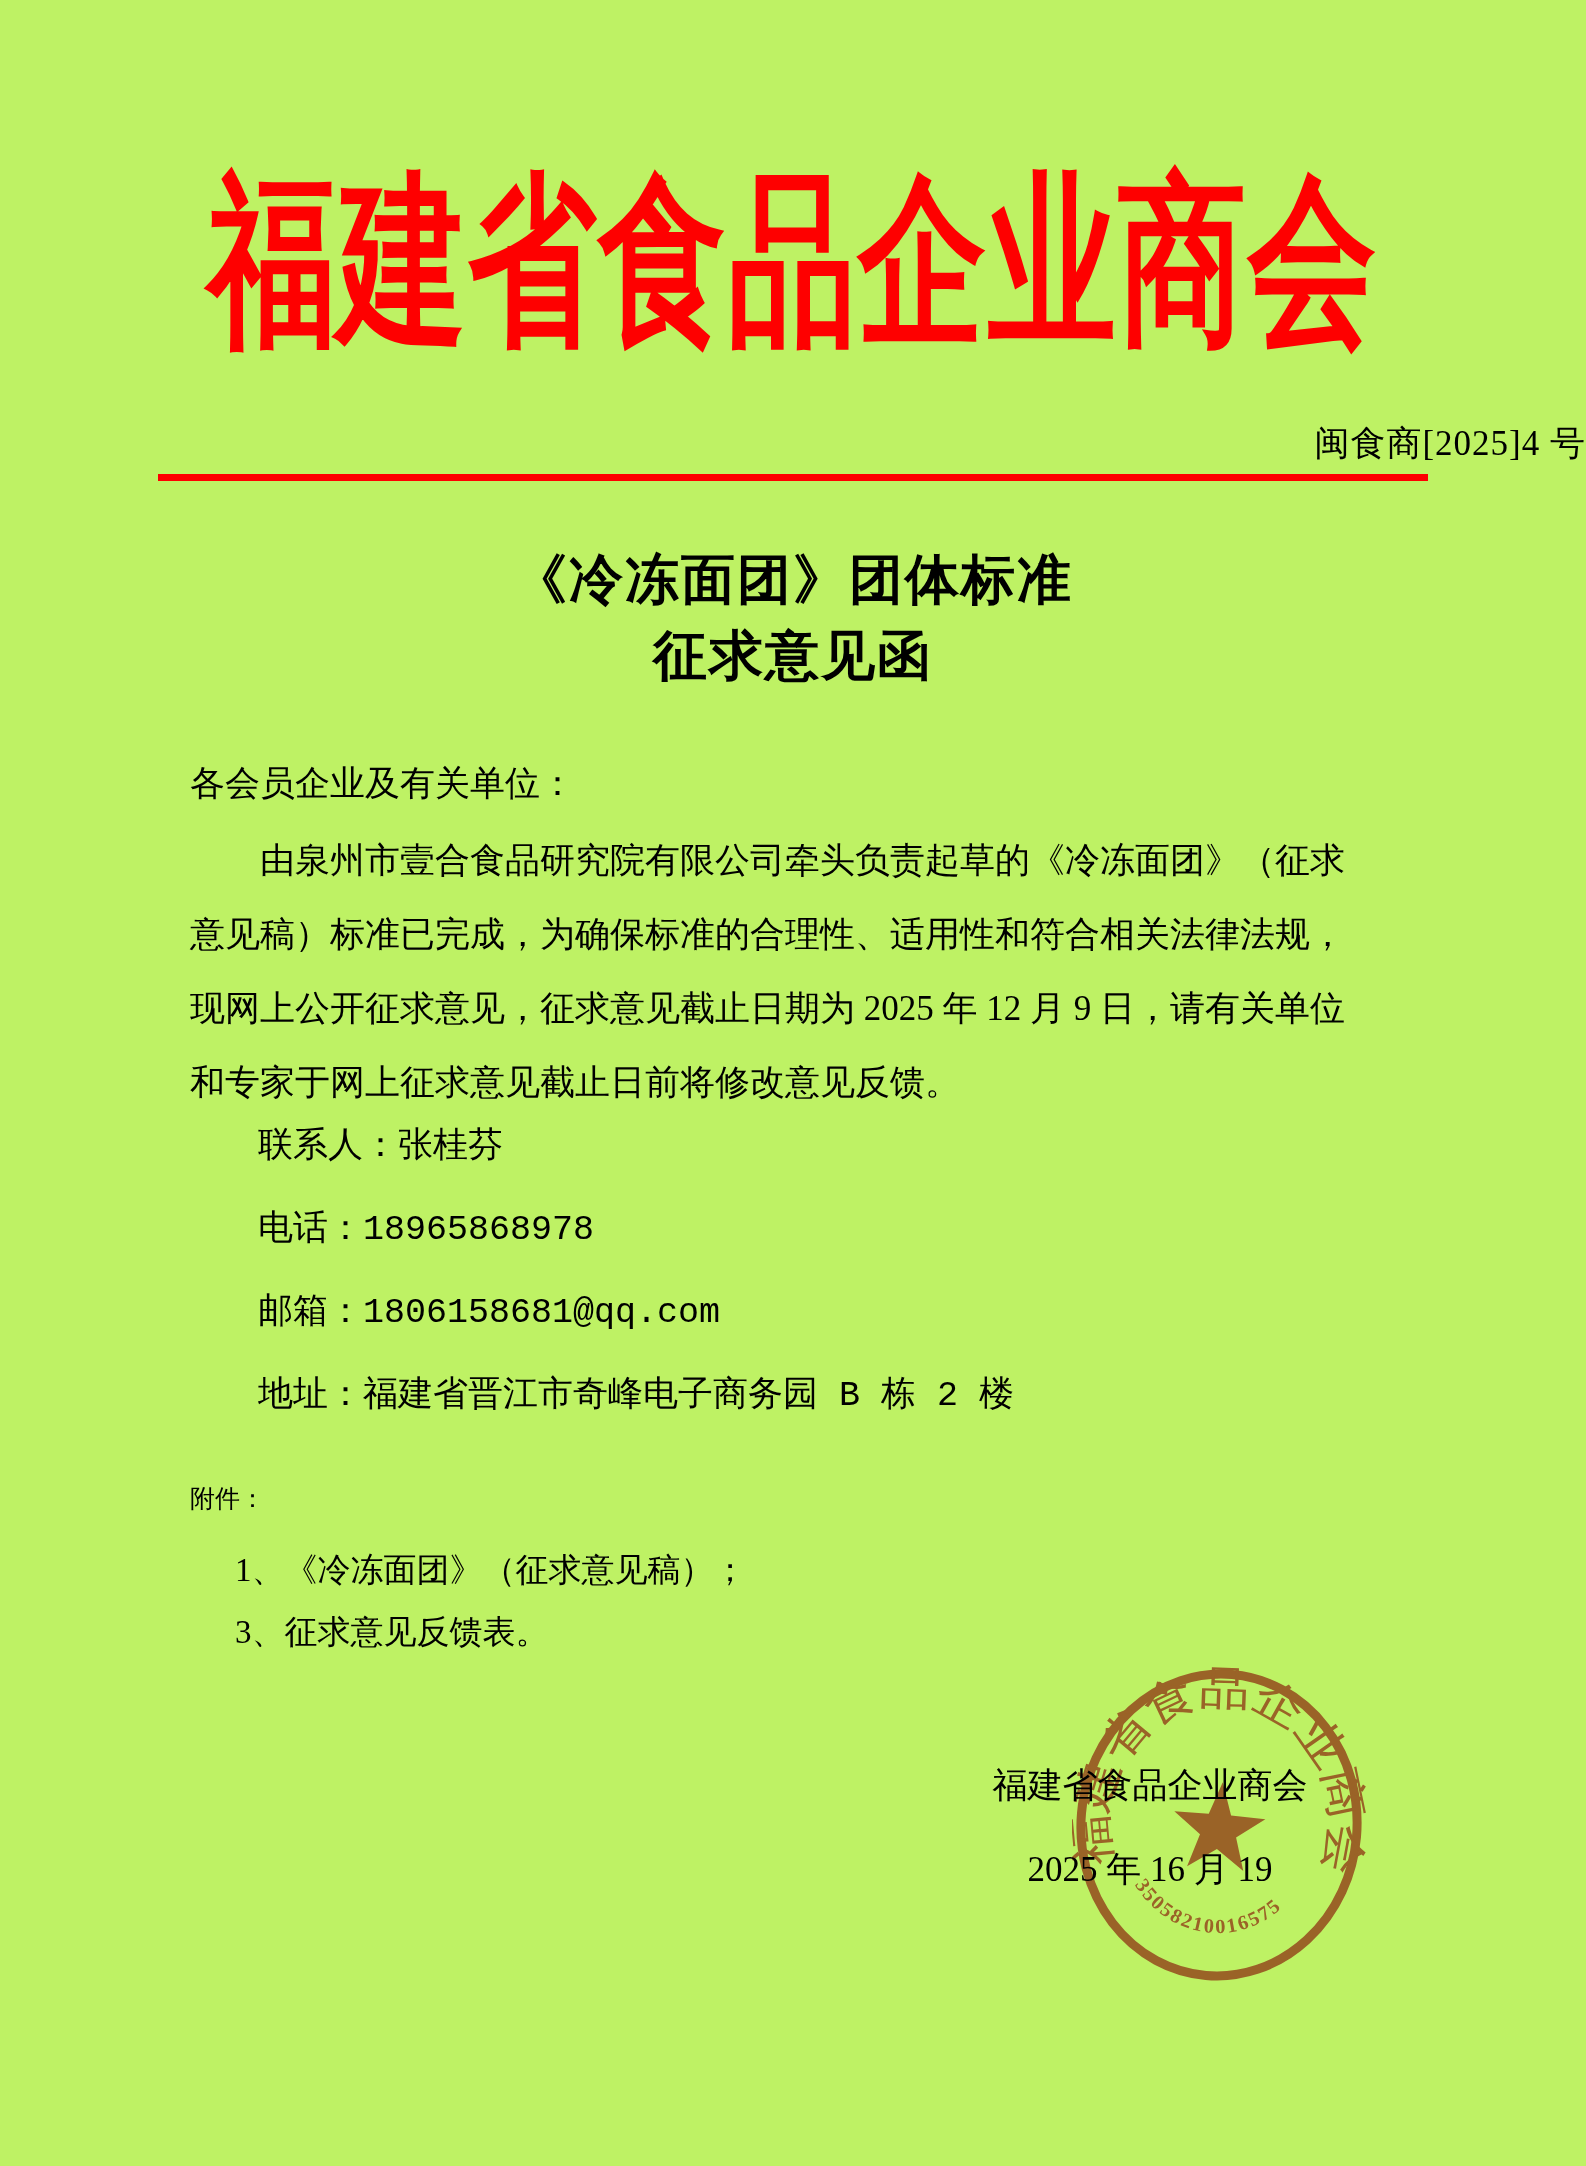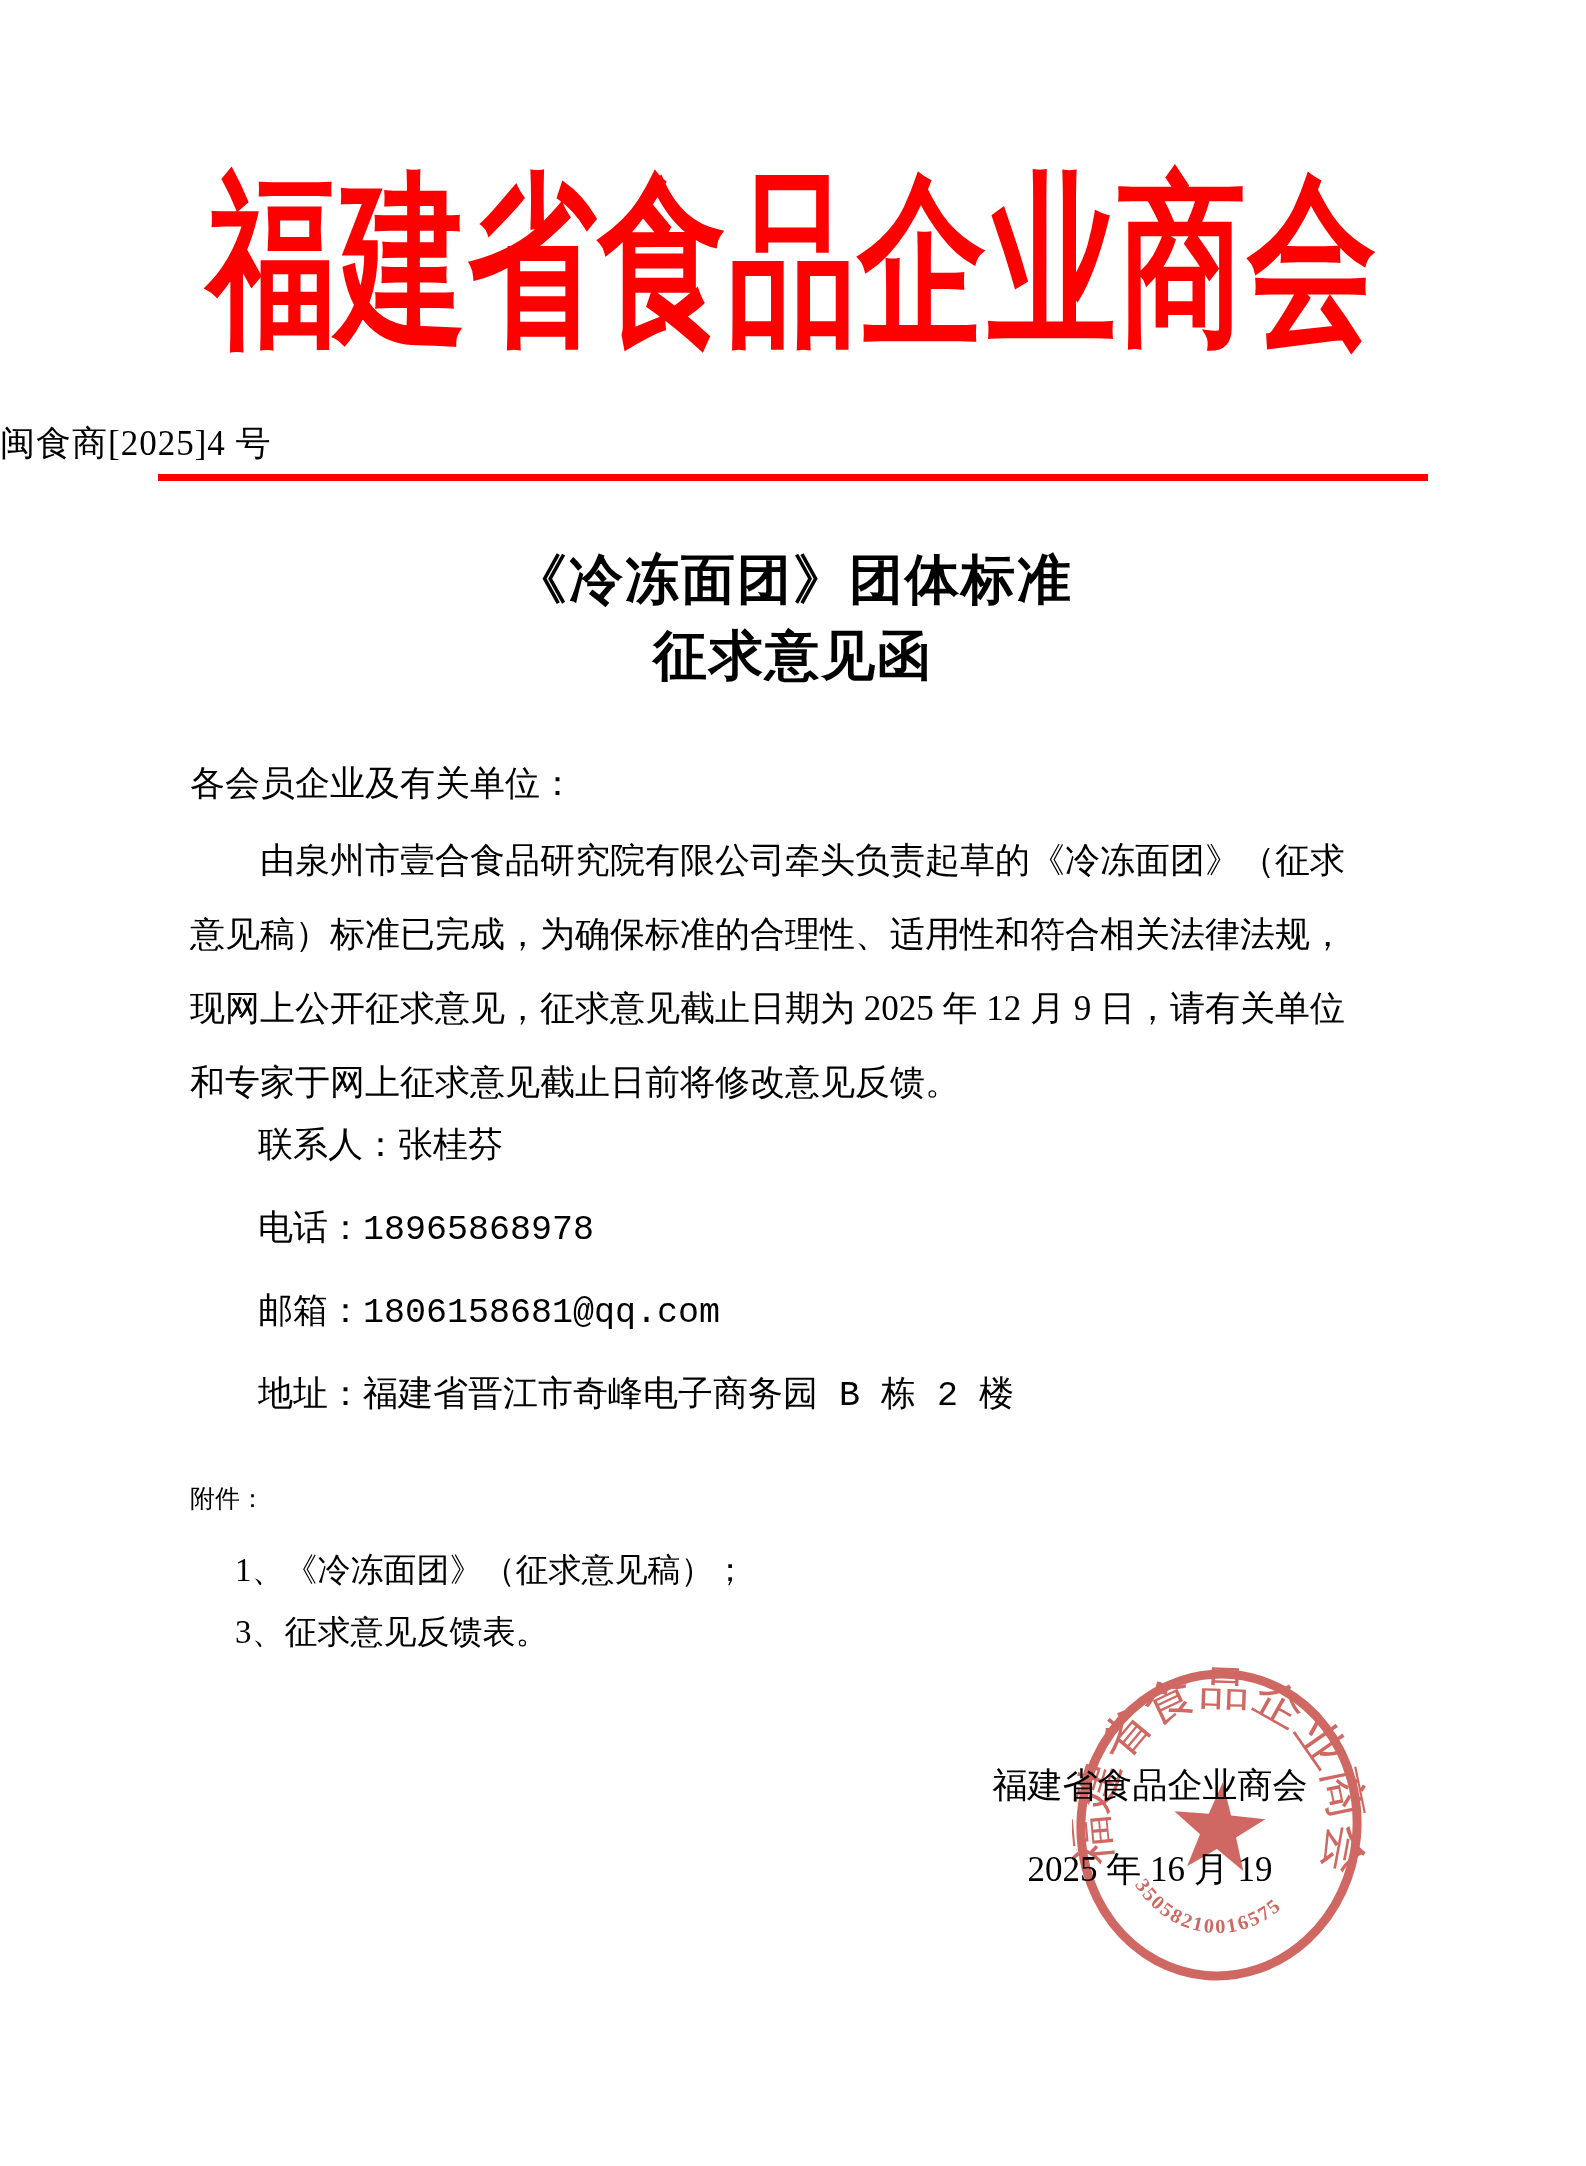--- a/index.html
+++ b/index.html
@@ -1,21 +1,21 @@
 <!DOCTYPE html>
 <html><head>
 <meta charset="utf-8">
 <style>
   html, body { margin: 0; padding: 0; background: #888; }
   .page {
     position: relative;
     width: 1586px;
     height: 2166px;
     margin: 0 auto;
-    background: #ffffff;
+    background: #bef264;
     overflow: hidden;
     font-family: "Liberation Serif", "DejaVu Serif", serif;
     color: #000000;
   }
   .org-title {
     position: absolute;
     top: 138px;
     left: 0;
     width: 100%;
     text-align: center;
@@ -25,21 +25,21 @@
     white-space: nowrap;
     transform: scaleY(1.45);
     transform-origin: center top;
     letter-spacing: 2px;
   }
   .doc-number {
     position: absolute;
     top: 420px;
     left: 0;
     width: 100%;
-    text-align: left;
+    text-align: right;
     font-size: 35px;
     letter-spacing: 1px;
   }
   .red-line {
     position: absolute;
     top: 474px;
     left: 158px;
     width: 1270px;
     height: 7px;
     background: #fe0000;

